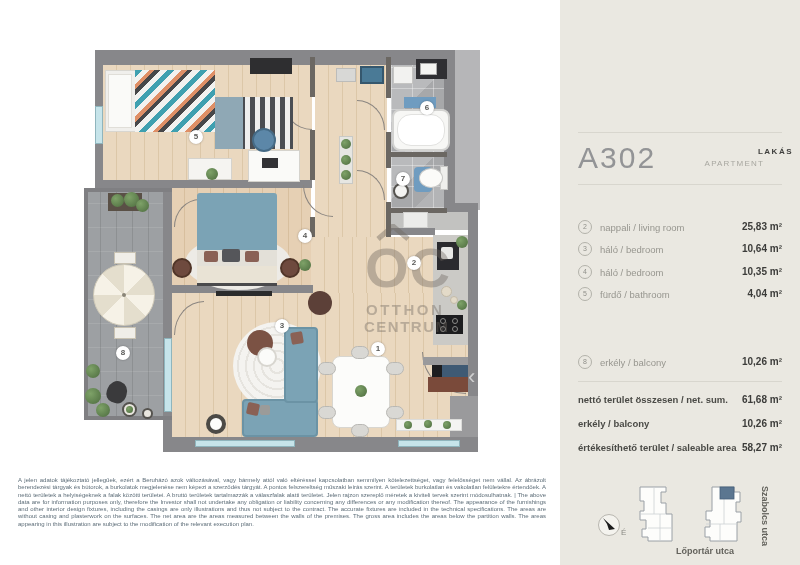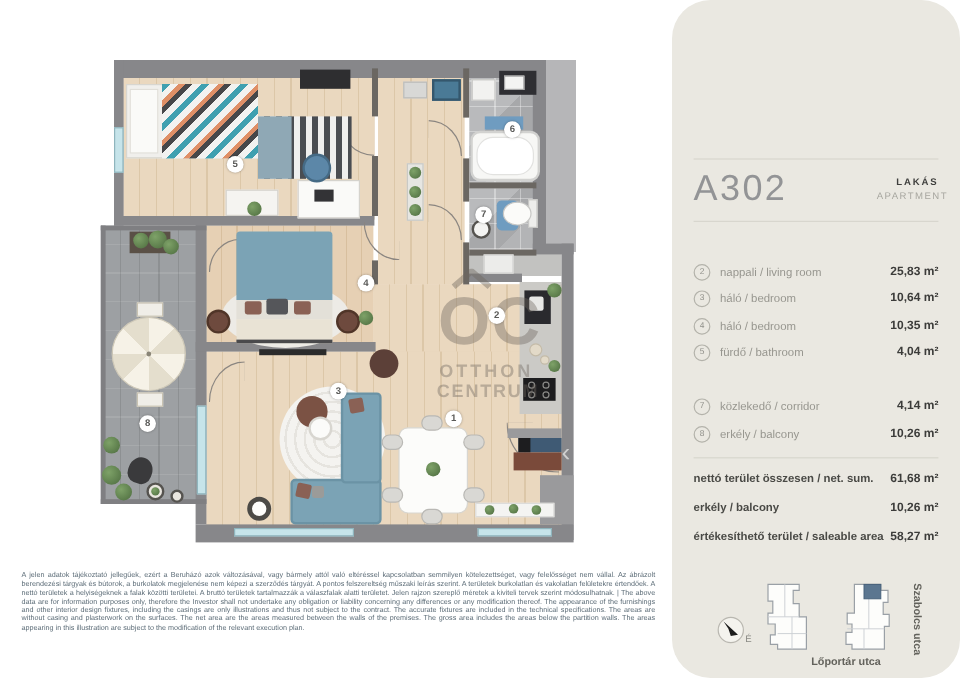--- a/index.html
+++ b/index.html
@@ -27,25 +27,25 @@
   .arc{position:absolute;box-sizing:border-box;border:0 solid #8a8580;}
   .marker{position:absolute;width:14px;height:14px;border-radius:50%;background:#fff;
     box-shadow:0 0 2px rgba(0,0,0,.35);font-size:8px;font-weight:bold;color:#5a5a58;
     text-align:center;line-height:14px;}
   .wm{position:absolute;color:rgba(110,102,94,.40);font-weight:bold;line-height:1;}
   .green{position:absolute;border-radius:50%;background:radial-gradient(circle at 35% 35%,#7ea268,#4c6b3e);}
   .pot{position:absolute;border-radius:50%;background:#e9e6df;border:2px solid #55534f;box-sizing:border-box;}
   .chair{position:absolute;width:18px;height:13px;border-radius:7px;background:#d9d8d4;border:1px solid #b9b8b4;box-sizing:border-box;}
 
   
-  .sidebar{position:absolute;left:560px;top:0;width:240px;height:565px;background:#eae8e1;border-radius:32px;}
+  .sidebar{position:absolute;left:560px;top:0;width:240px;height:565px;background:#eae8e1;}
   .divider{position:absolute;left:18px;width:204px;height:1px;background:#d8d6ce;}
   .unit-title{position:absolute;left:18px;top:141px;font-size:30px;letter-spacing:2px;color:#939496;}
-  .type-hu{position:absolute;right:18px;top:147px;font-size:8px;font-weight:bold;letter-spacing:1.5px;color:#3f3f3d;text-align:center;}
-  .type-en{position:absolute;right:10px;top:159px;font-size:8px;letter-spacing:1.2px;color:#a8a7a0;text-align:left;}
+  .type-hu{position:absolute;right:7px;top:147px;font-size:8px;font-weight:bold;letter-spacing:1.5px;color:#3f3f3d;text-align:center;}
+  .type-en{position:absolute;right:36px;top:159px;font-size:8px;letter-spacing:1.2px;color:#a8a7a0;text-align:left;}
   .room-row{position:absolute;left:18px;width:204px;height:15px;}
   .room-num{position:absolute;left:0;top:0;width:12px;height:12px;border:1px solid #b3b2aa;border-radius:50%;
     font-size:7px;color:#90908a;text-align:center;line-height:12px;box-sizing:content-box;}
   .room-label{position:absolute;left:22px;top:2px;font-size:9.5px;color:#97968f;}
   .room-area{position:absolute;right:0;top:1px;font-size:10px;font-weight:bold;color:#3c3c3a;}
   .tot-row{position:absolute;left:18px;width:204px;height:14px;}
   .tot-label{position:absolute;left:0;top:0;font-size:9.5px;font-weight:600;color:#4a4a46;}
   .tot-value{position:absolute;right:0;top:0;font-size:10px;font-weight:bold;color:#3c3c3a;}
   .street-b{position:absolute;left:630px;top:546px;width:150px;text-align:center;font-size:9px;font-weight:600;color:#63625c;}
   .street-r{position:absolute;left:760px;top:486px;height:62px;font-size:9px;font-weight:600;color:#63625c;writing-mode:vertical-rl;}
@@ -252,25 +252,20 @@
     <div class="room-row" style="top:264.5px;">
       <span class="room-num">4</span>
       <span class="room-label">háló  /  bedroom</span>
       <span class="room-area">10,35 m²</span>
     </div>
     <div class="room-row" style="top:287px;">
       <span class="room-num">5</span>
       <span class="room-label">fürdő  /  bathroom</span>
       <span class="room-area">4,04 m²</span>
     </div>
-    <div class="room-row" style="top:332px;">
-      <span class="room-num">7</span>
-      <span class="room-label">közlekedő  /  corridor</span>
-      <span class="room-area">4,14 m²</span>
-    </div>
     <div class="room-row" style="top:354.5px;">
       <span class="room-num">8</span>
       <span class="room-label">erkély  /  balcony</span>
       <span class="room-area">10,26 m²</span>
     </div>
 
     <div class="divider" style="top:381px;"></div>
 
     <div class="tot-row" style="top:394px;">
       <span class="tot-label">nettó terület összesen / net. sum.</span>

